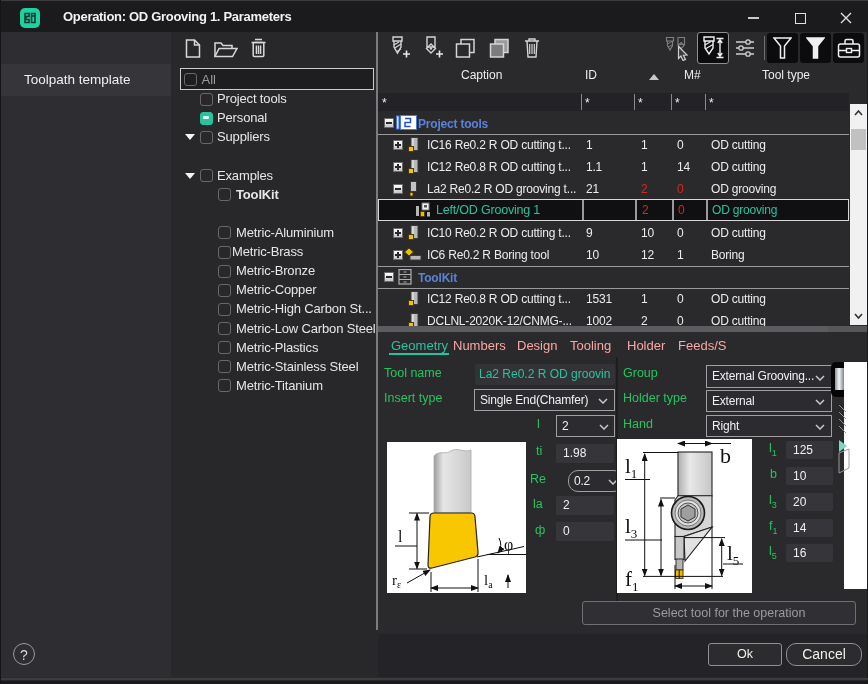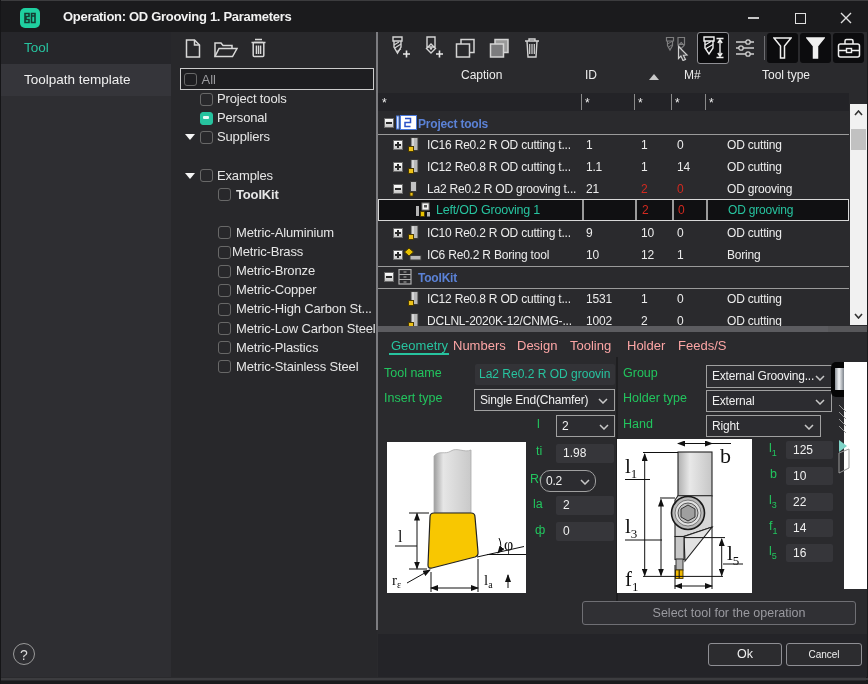--- a/index.html
+++ b/index.html
@@ -40,21 +40,21 @@
   #filterrow{position:absolute;left:0;top:61px;width:471px;height:18px;background:#232327;}
   .fsep{position:absolute;top:1px;width:1px;height:16px;background:#8a8a8a;}
   .fstar{position:absolute;top:3px;font-size:12px;color:#f0f0f0;}
   
   .grow{position:absolute;left:0;width:471px;height:22px;}
   .rowline{position:absolute;left:0;width:471px;height:1px;background:#9a9a9a;}
   .cap{position:absolute;left:49px;top:4px;font-size:12px;letter-spacing:-0.2px;color:#ececec;white-space:nowrap;}
   .cid{position:absolute;left:208px;top:4px;font-size:12px;letter-spacing:-0.2px;color:#ececec;white-space:nowrap;}
   .ct{position:absolute;left:263px;top:4px;font-size:12px;letter-spacing:-0.2px;color:#ececec;white-space:nowrap;}
   .cm{position:absolute;left:299px;top:4px;font-size:12px;letter-spacing:-0.2px;color:#ececec;white-space:nowrap;}
-  .cty{position:absolute;left:333px;top:4px;font-size:12px;letter-spacing:-0.2px;color:#ececec;white-space:nowrap;margin-left:16px;}
+  .cty{position:absolute;left:333px;top:4px;font-size:12px;letter-spacing:-0.2px;color:#ececec;white-space:nowrap;}
   .red{color:#d22a20 !important;}
   .pm{position:absolute;left:15px;top:6px;width:10px;height:10px;background:linear-gradient(#ffffff,#c6c6c6);
      border:1px solid #6a6a6a;box-sizing:border-box;}
   .pm:after{content:"";position:absolute;left:1px;top:3px;width:6px;height:2px;background:#2a2a2a;}
   .pm.plus:before{content:"";position:absolute;left:3px;top:1px;width:2px;height:6px;background:#2a2a2a;}
   .gpm{position:absolute;left:6px;top:8px;width:10px;height:10px;background:linear-gradient(#ffffff,#c6c6c6);
      border:1px solid #6a6a6a;box-sizing:border-box;}
   .gpm:after{content:"";position:absolute;left:1px;top:3px;width:6px;height:2px;background:#2a2a2a;}
   .gname{position:absolute;left:40px;top:5px;font-size:12px;letter-spacing:-0.2px;font-weight:bold;color:#5b82d6;white-space:nowrap;}
   
@@ -97,21 +97,20 @@
     </div>
     <div id="title">Operation: OD Grooving 1. Parameters</div>
     <div id="btnmin"></div>
     <div id="btnmax"></div>
     <svg class="abs" style="left:839px;top:11px" width="12" height="12" viewBox="0 0 12 12">
       <path d="M1 1 L11 11 M11 1 L1 11" stroke="#e0e0e0" stroke-width="1.4"></path>
     </svg>
   </div>
 
   <div id="sidebar">
-    <div id="srow1">Tool</div>
     <div id="srow2">Toolpath template</div>
     <div id="help">?</div>
   </div>
 
   <div id="tree">
 
     <svg class="abs" style="left:14px;top:7px" width="16" height="19" viewBox="0 0 16 19">
       <path d="M1.5 1 h8 l5 5 v12 h-13 z" fill="none" stroke="#d8d8d8" stroke-width="1.5"></path>
       <path d="M9.5 1 v5 h5" fill="none" stroke="#d8d8d8" stroke-width="1.5"></path>
     </svg>
@@ -175,20 +174,24 @@
         <span class="cb" style="left:46.5px;top:3.5px"></span>
         <span style="position:absolute;left:65px">Metric-Low Carbon Steel</span>
       </div>
     <div class="trow" style="top:305.5px">
         <span class="cb" style="left:46.5px;top:3.5px"></span>
         <span style="position:absolute;left:65px">Metric-Plastics</span>
       </div>
     <div class="trow" style="top:324.5px">
         <span class="cb" style="left:46.5px;top:3.5px"></span>
         <span style="position:absolute;left:65px">Metric-Stainless Steel</span>
+      </div>
+    <div class="trow" style="top:343.5px">
+        <span class="cb" style="left:46.5px;top:3.5px"></span>
+        <span style="position:absolute;left:65px">Metric-Titanium</span>
       </div>
   </div>
 
   <div id="vdiv"></div>
 
   <div id="right">
 
     <svg class="abs" style="left:10px;top:3px" width="22" height="26" viewBox="0 0 22 26">
       <path d="M5 2 h9 v4 h-9 z" fill="none" stroke="#d4d4d4" stroke-width="1.4"></path>
       <path d="M6 6 v6 l3.5 6 h0 l3.5-6 V6" fill="none" stroke="#d4d4d4" stroke-width="1.4"></path>
@@ -430,21 +433,21 @@
     </div>
     <div class="lbl" style="left:159px;top:385px">l</div>
     <div class="drop" style="left:178px;top:383px;width:59px;height:22px;line-height:20px;">2
       <svg class="chev" style="right:5px;top:8px" viewBox="0 0 10 6">
           <path d="M1 1 L5 5 L9 1" fill="none" stroke="#c8c8c8" stroke-width="1.5"></path>
         </svg>
     </div>
     <div class="lbl" style="left:158px;top:412px">ti</div>
     <div class="field" style="left:178px;top:412px;width:58px;height:19px;line-height:19px;">1.98</div>
     <div class="lbl" style="left:152px;top:440px">Re</div>
-    <div class="drop" style="left:162px;top:438px;width:56px;height:22px;line-height:20px;border-radius:10px;">0.2
+    <div class="drop" style="left:190px;top:438px;width:56px;height:22px;line-height:20px;border-radius:10px;">0.2
       <svg class="chev" style="right:5px;top:8px" viewBox="0 0 10 6">
           <path d="M1 1 L5 5 L9 1" fill="none" stroke="#c8c8c8" stroke-width="1.5"></path>
         </svg>
     </div>
     <div class="lbl" style="left:155px;top:465px">la</div>
     <div class="field" style="left:178px;top:464px;width:58px;height:19px;line-height:19px;">2</div>
     <div class="lbl" style="left:157px;top:491px">ф</div>
     <div class="field" style="left:178px;top:490px;width:58px;height:19px;line-height:19px;">0</div>
     <div class="abs" style="left:238px;top:325px;width:2px;height:245px;background:#1e1e20;"></div>
     <div class="lbl" style="left:245px;top:334px">Group</div>
@@ -453,32 +456,32 @@
           <path d="M1 1 L5 5 L9 1" fill="none" stroke="#c8c8c8" stroke-width="1.5"></path>
         </svg>
     </div>
     <div class="lbl" style="left:245px;top:359px">Holder type</div>
     <div class="drop" style="left:328px;top:358px;width:126px;height:22px;line-height:20px;">External
       <svg class="chev" style="right:6px;top:8px" viewBox="0 0 10 6">
           <path d="M1 1 L5 5 L9 1" fill="none" stroke="#c8c8c8" stroke-width="1.5"></path>
         </svg>
     </div>
     <div class="lbl" style="left:245px;top:385px">Hand</div>
-    <div class="drop" style="left:328px;top:383px;width:115px;height:22px;line-height:20px;">Right
+    <div class="drop" style="left:328px;top:383px;width:126px;height:22px;line-height:20px;">Right
       <svg class="chev" style="right:6px;top:8px" viewBox="0 0 10 6">
           <path d="M1 1 L5 5 L9 1" fill="none" stroke="#c8c8c8" stroke-width="1.5"></path>
         </svg>
     </div>
 
     <div class="lbl" style="left:391px;top:409px">l<sub style="font-size:9px">1</sub></div>
     <div class="field" style="left:408px;top:409px;width:47px;height:18px;line-height:18px;">125</div>
     <div class="lbl" style="left:392px;top:435px">b</div>
     <div class="field" style="left:408px;top:435px;width:47px;height:18px;line-height:18px;">10</div>
     <div class="lbl" style="left:391px;top:461px">l<sub style="font-size:9px">3</sub></div>
-    <div class="field" style="left:408px;top:461px;width:47px;height:18px;line-height:18px;">22</div>
+    <div class="field" style="left:408px;top:461px;width:47px;height:18px;line-height:18px;">20</div>
     <div class="lbl" style="left:391px;top:487px">f<sub style="font-size:9px">1</sub></div>
     <div class="field" style="left:408px;top:487px;width:47px;height:18px;line-height:18px;">14</div>
     <div class="lbl" style="left:391px;top:512px">l<sub style="font-size:9px">5</sub></div>
     <div class="field" style="left:408px;top:512px;width:47px;height:18px;line-height:18px;">16</div>
 
     <svg class="abs" style="left:9px;top:410px;background:#ffffff" width="139" height="151" viewBox="0 0 139 151">
       <defs>
         <linearGradient id="shk" x1="0" y1="0" x2="1" y2="0">
           <stop offset="0" stop-color="#9d9d9d"></stop>
             <stop offset="0.25" stop-color="#e6e6e6"></stop>
@@ -556,16 +559,16 @@
     </svg>
     <svg class="abs" style="left:459px;top:408px" width="14" height="40" viewBox="0 0 14 40">
       <path d="M2 0 L10 6 L2 12 Z" fill="#7fd4c8"></path>
       <path d="M2 13 L12 9 L12 28 L2 33 Z" fill="none" stroke="#9a9a9a" stroke-width="1"></path>
     </svg>
     <div id="selbtn">Select tool for the operation</div>
   </div>
 
   <div class="abs" style="left:377px;top:634px;width:489px;height:43px;background:#242428;"></div>
   <div class="abs" style="left:707px;top:643px;width:74px;height:23px;background:#2c2c2f;border:1px solid #8f8f94;border-radius:3px;box-sizing:border-box;color:#f0f0f0;font-size:12.5px;text-align:center;line-height:21px;">Ok</div>
-  <div class="abs" style="left:785px;top:643px;width:76px;height:23px;background:#2c2c2f;border:1px solid #8f8f94;border-radius:3px;box-sizing:border-box;color:#f0f0f0;font-size:10px;text-align:center;line-height:21px;">Cancel</div>
+  <div class="abs" style="left:785px;top:643px;width:76px;height:23px;background:#2c2c2f;border:1px solid #8f8f94;border-radius:10px;box-sizing:border-box;color:#f0f0f0;font-size:14px;text-align:center;line-height:21px;">Cancel</div>
   <div id="botline"></div>
   <div id="botline2"></div>
 </div>
 
 </body></html>

